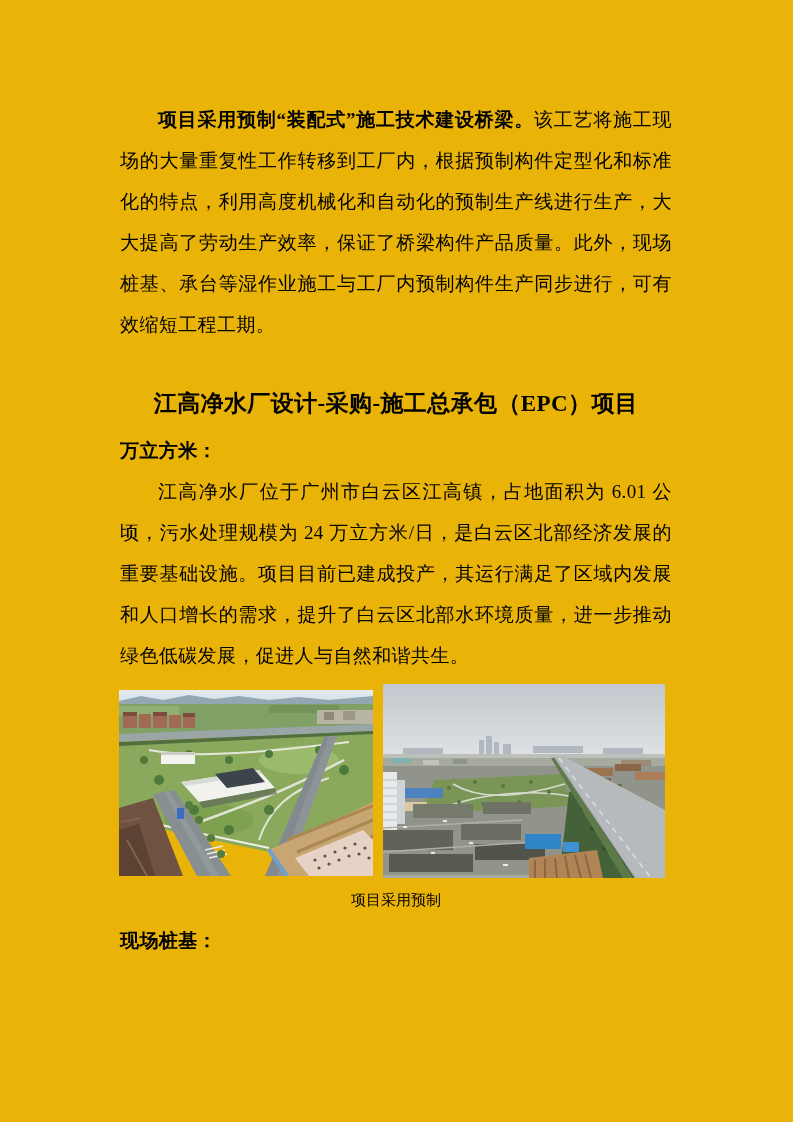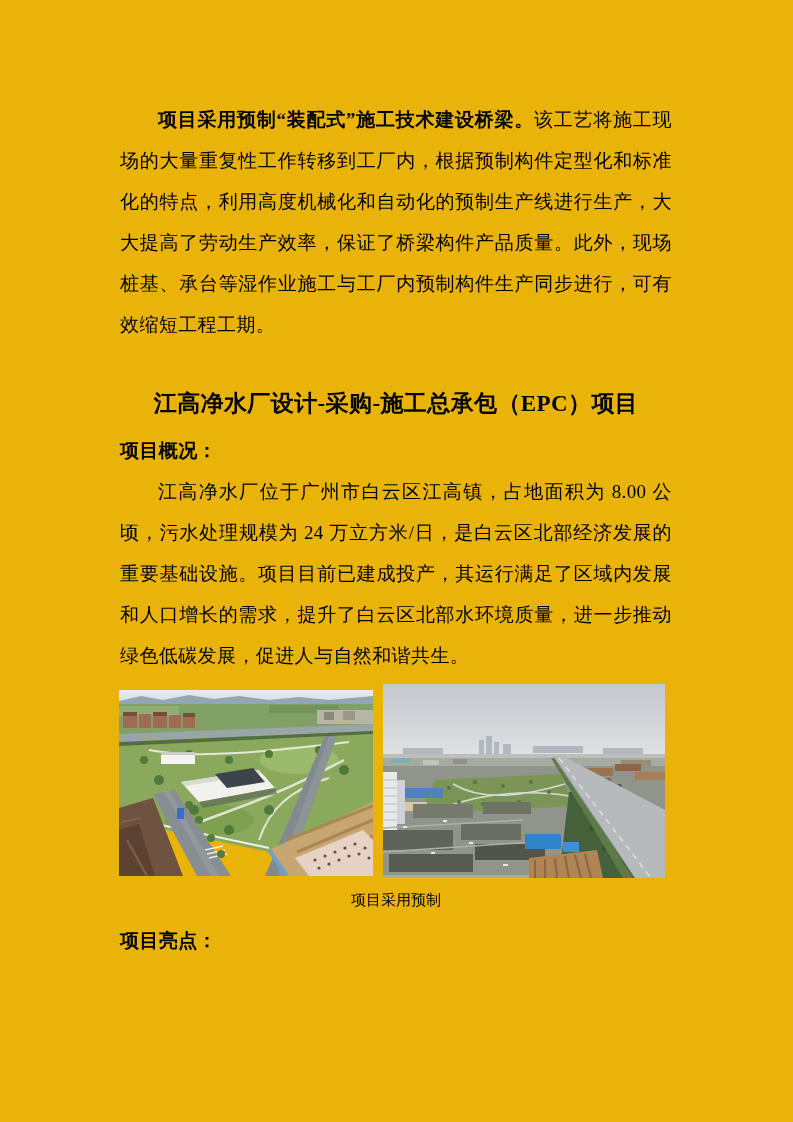--- a/index.html
+++ b/index.html
@@ -57,23 +57,23 @@
 </style>
 </head>
 <body>
 
 <div class="page">
 
   <p class="body-par indent"><span class="bold">项目采用预制“装配式”施工技术建设桥梁。</span><span>该工艺将施工现场的大量重复性工作转移到工厂内，根据预制构件定型化和标准化的特点，利用高度机械化和自动化的预制生产线进行生产，大大提高了劳动生产效率，保证了桥梁构件产品质量。此外，现场桩基、承台等湿作业施工与工厂内预制构件生产同步进行，可有效缩短工程工期。</span></p>
 
   <h2 class="heading">江高净水厂设计-采购-施工总承包（EPC）项目</h2>
 
-  <p class="sec-label">项目概况：</p>
-
-  <p class="body-par indent">江高净水厂位于广州市白云区江高镇，占地面积为 8.00 公顷，污水处理规模为 24 万立方米/日，是白云区北部经济发展的重要基础设施。项目目前已建成投产，其运行满足了区域内发展和人口增长的需求，提升了白云区北部水环境质量，进一步推动绿色低碳发展，促进人与自然和谐共生。</p>
+  <p class="sec-label">万立方米：</p>
+
+  <p class="body-par indent">江高净水厂位于广州市白云区江高镇，占地面积为 6.01 公顷，污水处理规模为 24 万立方米/日，是白云区北部经济发展的重要基础设施。项目目前已建成投产，其运行满足了区域内发展和人口增长的需求，提升了白云区北部水环境质量，进一步推动绿色低碳发展，促进人与自然和谐共生。</p>
 
   <div class="photo-row">
 
     <svg class="photo photo-left" viewBox="0 0 254 186" preserveAspectRatio="none" aria-hidden="true">
       <defs>
         <linearGradient id="lsky" x1="0" y1="0" x2="0" y2="1">
           <stop offset="0" stop-color="#e3ecf1"></stop>
             <stop offset="1" stop-color="#cfdde6"></stop>
         </linearGradient>
       </defs>
@@ -255,16 +255,16 @@
         <path d="M146 174 L214 166 L220 194 L146 194Z" fill="#b08455"></path>
         <path d="M152 176 L152 194 M162 175 L162 194 M172 174 L174 194 M182 172 L186 194 M192 171 L198 194 M202 170 L208 194" stroke="#8e6740" stroke-width="2"></path>
         <rect y="191" width="146" height="3" fill="#b9bcb4" opacity=".6"></rect>
       </g>
     </svg>
 
   </div>
 
   <p class="caption">项目采用预制</p>
 
-  <p class="sec-label highlights">项目亮点：</p>
+  <p class="sec-label highlights">现场桩基：</p>
 
 
 </div>
 
 </body></html>

